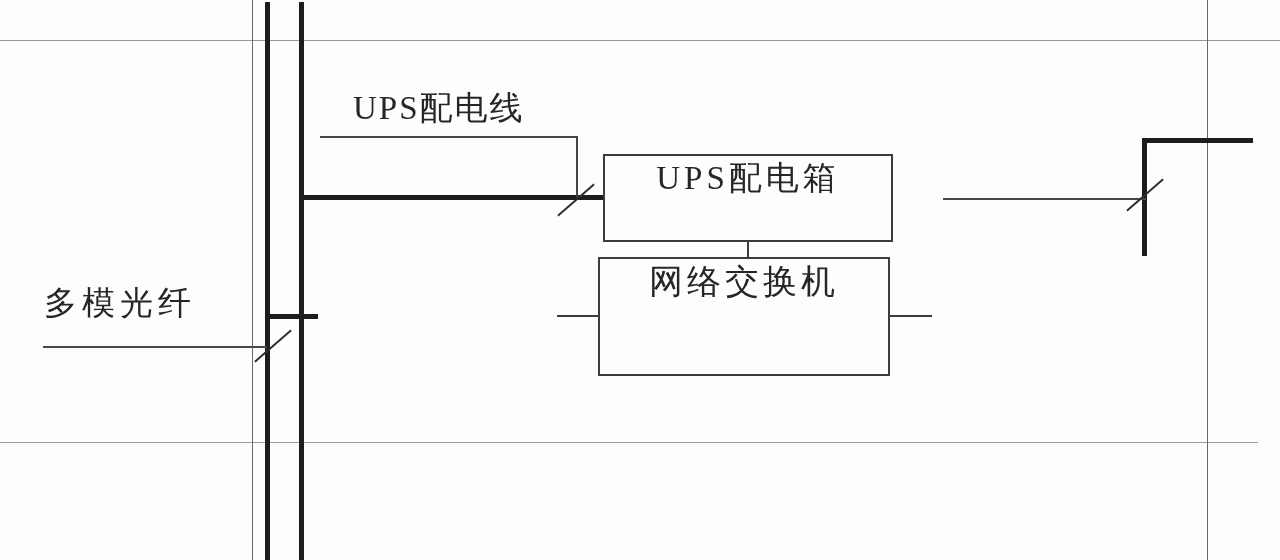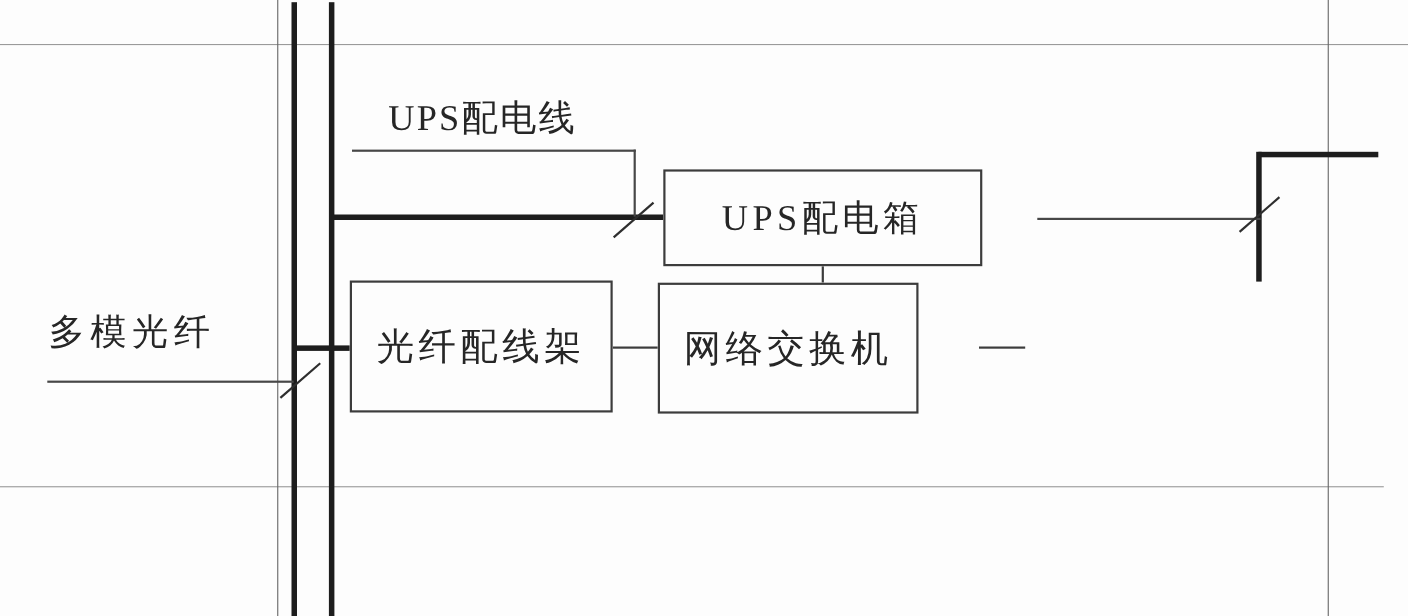--- a/index.html
+++ b/index.html
@@ -26,21 +26,21 @@
   .leader-v{width:2px;background:#474747;}
   
   .slash{
     width:48px;height:2px;background:#2e2e2e;
     transform:rotate(-41deg);
   }
   
   .box{
     border:2px solid #3c3c3c;
     background:#fdfdfd;
-    display:flex;align-items:center;justify-content:center;
+    display:flex;justify-content:center;
     box-sizing:border-box;
     font-size:34px;letter-spacing:4px;
     white-space:nowrap;
   }
   
   .cable-label{
     font-size:33px;letter-spacing:2px;white-space:nowrap;line-height:1.05;
   }
   .cable-label.small{font-size:30px;letter-spacing:3px;}
 </style>
@@ -72,25 +72,22 @@
   <div class="abs leader-h" style="left:943px;top:198px;width:203px;"></div>
 
   <div class="abs slash" style="left:552px;top:199px;"></div>
   <div class="abs slash" style="left:249px;top:345px;"></div>
   <div class="abs slash" style="left:1121px;top:194px;"></div>
 
   <div class="abs box" style="left:603px;top:154px;width:290px;height:88px;font-size:33px;">
     <span>UPS配电箱</span>
   </div>
 
-  <div class="abs box" style="left:318px;top:255px;width:239px;height:120px;">
-    <span>光纤配线架</span>
-  </div>
 
-  <div class="abs box" style="left:598px;top:257px;width:237px;height:119px;">
+  <div class="abs box" style="left:598px;top:257px;width:292px;height:119px;">
     <span>网络交换机</span>
   </div>
 
 
   <div class="abs cable-label" style="left:44px;top:286px;letter-spacing:5px;">多模光纤</div>
 
   <div class="abs cable-label" style="left:353px;top:91px;">UPS配电线</div>
 
 
 </div>

